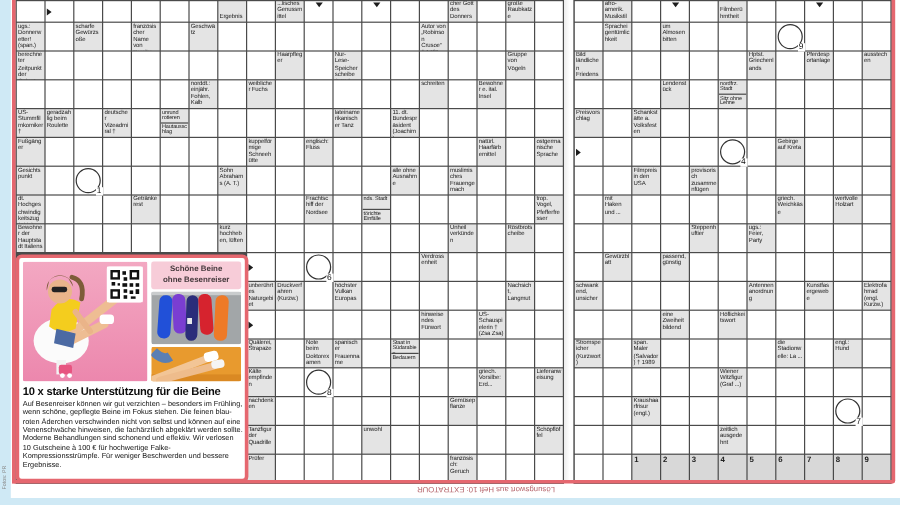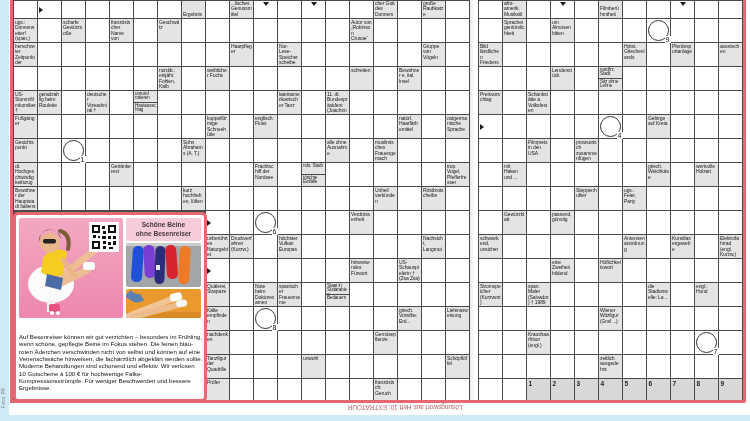--- a/index.html
+++ b/index.html
@@ -663,18 +663,19 @@
       <svg width="75" height="29" viewBox="0 0 75 29">
         <rect width="75" height="29" fill="#e89a2e"></rect>
         <rect x="0" y="23" width="75" height="6" fill="#d07f1c" opacity="0.6"></rect>
         <path d="M2 27 L46 10" stroke="#f2c596" stroke-width="6" stroke-linecap="round"></path>
         <path d="M7 28 L52 16" stroke="#eebc8c" stroke-width="6" stroke-linecap="round"></path>
         <rect x="44" y="4" width="12" height="8" rx="3" fill="#ffffff" transform="rotate(-14 50 8)"></rect>
         <rect x="50" y="11" width="11" height="7" rx="3" fill="#f5f5f5" transform="rotate(-10 55 14)"></rect>
         <path d="M2 4 q8 8 14 4" stroke="#5b7fb3" stroke-width="8" fill="none"></path>
       </svg>
     </div>
+    <div id="ad-head">10 x starke Unterstützung für die Beine</div>
     <div id="ad-body">Auf Besenreiser können wir gut verzichten – besonders im Frühling, wenn schöne, gepflegte Beine im Fokus stehen. Die feinen blau-roten Äderchen verschwinden nicht von selbst und können auf eine Venenschwäche hinweisen, die fachärztlich abgeklärt werden sollte. Moderne Behandlungen sind schonend und effektiv. Wir verlosen 10 Gutscheine à 100 € für hochwertige Falke-Kompressionsstrümpfe. Für weniger Beschwerden und bessere Ergebnisse.</div>
   </div>
 </div>
 
 <div id="footer-note">Lösungswort aus Heft 10: EXTRATOUR</div>
 <div id="photo-credit">Fotos: PR</div>
 
 </body></html>

